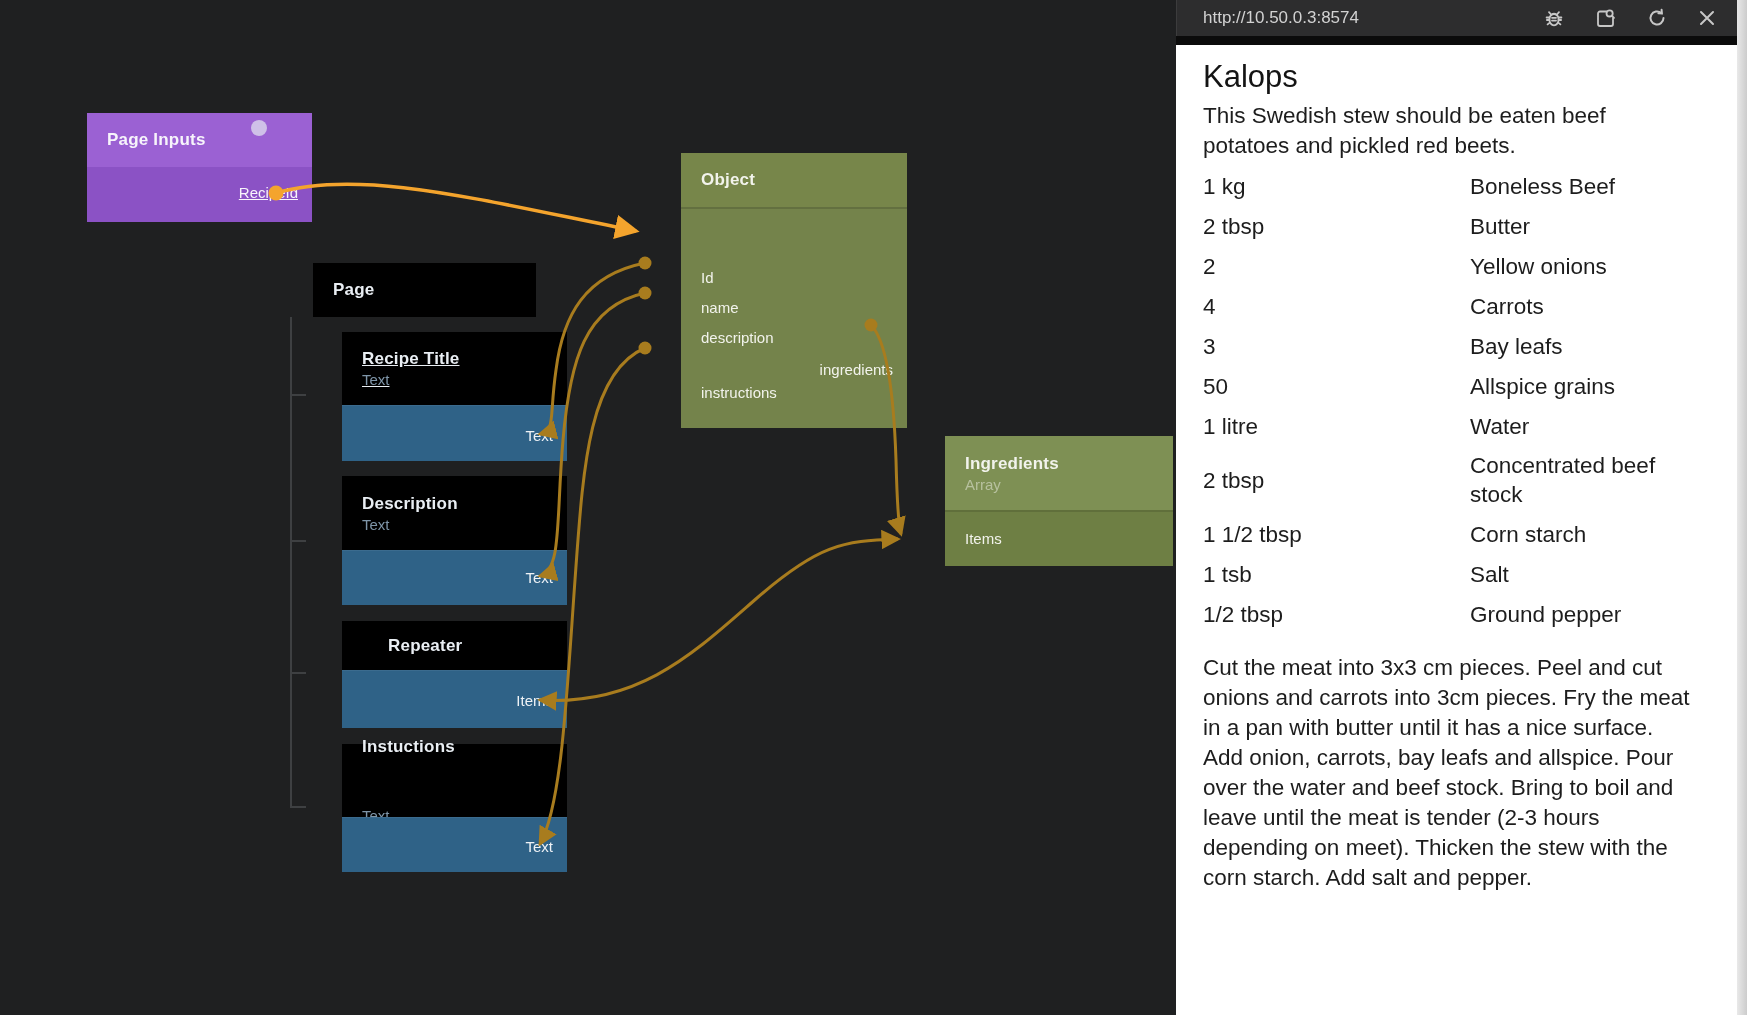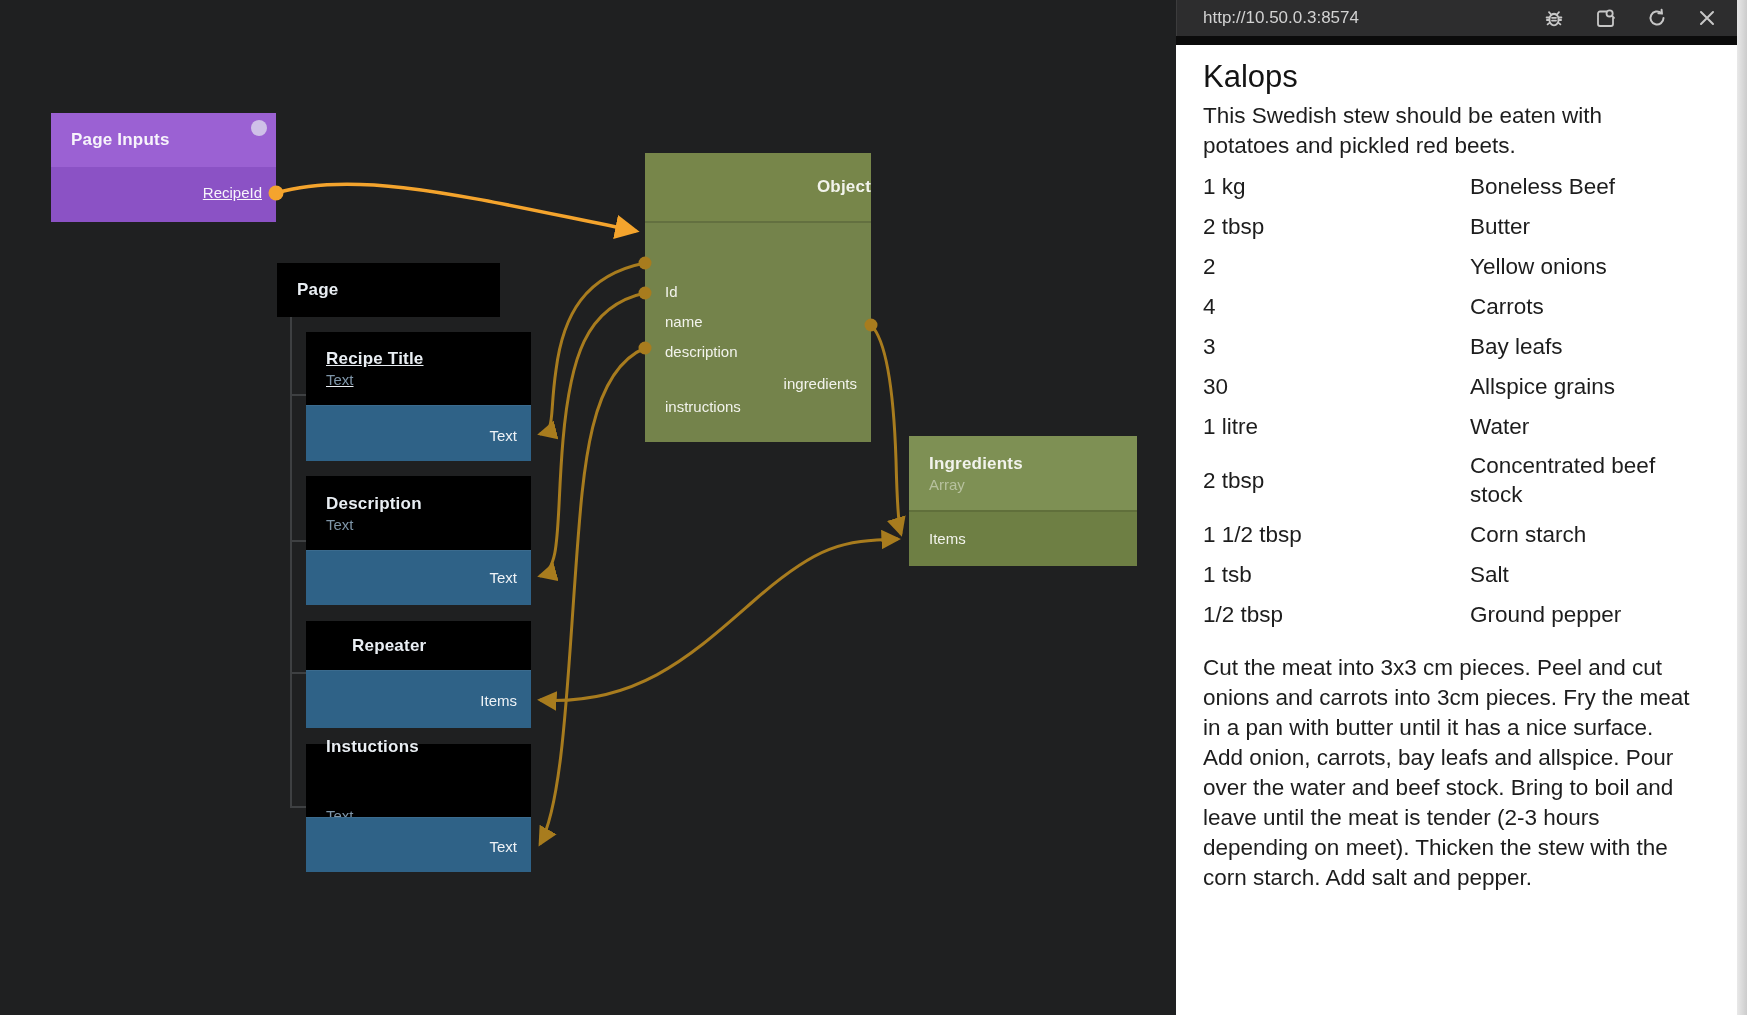--- a/index.html
+++ b/index.html
@@ -1,21 +1,21 @@
 <!DOCTYPE html>
 <html><head>
 <meta charset="utf-8">
 <style>
   html,body{margin:0;padding:0;background:#151515;}
   #stage{position:relative;width:1747px;height:1015px;overflow:hidden;
          font-family:"Liberation Sans",sans-serif;background:#1f2021;}
 
   
   #canvas{position:absolute;left:0;top:0;width:1176px;height:1015px;background:#1f2021;}
-  .node{position:absolute;border-radius:2px;z-index:2;}
+  .node{position:absolute;border-radius:2px;z-index:2;margin-left:36px;}
   .nh{position:relative;display:flex;flex-direction:column;justify-content:center;
       padding-left:20px;box-sizing:border-box;}
   .nh .t{font-size:17px;font-weight:700;letter-spacing:.2px;}
   .nh .s{font-size:15px;margin-top:2px;font-weight:400;}
   .nb{position:relative;box-sizing:border-box;}
   .port{position:absolute;font-size:15px;line-height:20px;white-space:nowrap;}
   .port.r{right:14px;text-align:right;}
   .port.l{left:20px;}
 
   .purple .nh,.purple-h{background:#9b61d3;color:#f7f4fb;}
@@ -108,21 +108,21 @@
       <div class="nh" style="height:73px;gap:48px;">
         <span class="t">Instuctions</span>
         <span class="s">Text</span>
       </div>
       <div class="nb" style="height:55px;">
         <div class="port r" style="top:19px;">Text</div>
       </div>
     </div>
 
     <div class="node green" style="left:645px;top:153px;width:226px;height:229px;">
-      <div class="nh" style="height:68px;align-items:flex-end;">
+      <div class="nh" style="height:54px;">
         <span class="t">Object</span>
       </div>
       <div class="nb" style="height:221px;">
         <div class="port l" style="top:59px;">Id</div>
         <div class="port l" style="top:89px;">name</div>
         <div class="port l" style="top:119px;">description</div>
         <div class="port r" style="top:151px;">ingredients</div>
         <div class="port l" style="top:174px;">instructions</div>
       </div>
     </div>
@@ -195,21 +195,21 @@
         </svg>
         <svg width="20" height="20" viewBox="0 0 20 20" fill="none" stroke="#c7c7c7" stroke-width="2" stroke-linecap="round">
           <path d="M4 4 L16 16 M16 4 L4 16"></path>
         </svg>
       </div>
     </div>
     <div id="barline"></div>
 
     <div id="content">
       <h1>Kalops</h1>
-      <p class="desc">This Swedish stew should be eaten with potatoes and pickled red beets.</p>
+      <p class="desc">This Swedish stew should be eaten beef potatoes and pickled red beets.</p>
 
       <div>
         <div class="ing-row">
           <span class="ing-amt">1 kg</span>
           <span class="ing-name">Boneless Beef</span>
         </div>
         <div class="ing-row">
           <span class="ing-amt">2 tbsp</span>
           <span class="ing-name">Butter</span>
         </div>
@@ -219,21 +219,21 @@
         </div>
         <div class="ing-row">
           <span class="ing-amt">4</span>
           <span class="ing-name">Carrots</span>
         </div>
         <div class="ing-row">
           <span class="ing-amt">3</span>
           <span class="ing-name">Bay leafs</span>
         </div>
         <div class="ing-row">
-          <span class="ing-amt">30</span>
+          <span class="ing-amt">50</span>
           <span class="ing-name">Allspice grains</span>
         </div>
         <div class="ing-row">
           <span class="ing-amt">1 litre</span>
           <span class="ing-name">Water</span>
         </div>
         <div class="ing-row">
           <span class="ing-amt">2 tbsp</span>
           <span class="ing-name">Concentrated beef stock</span>
         </div>

